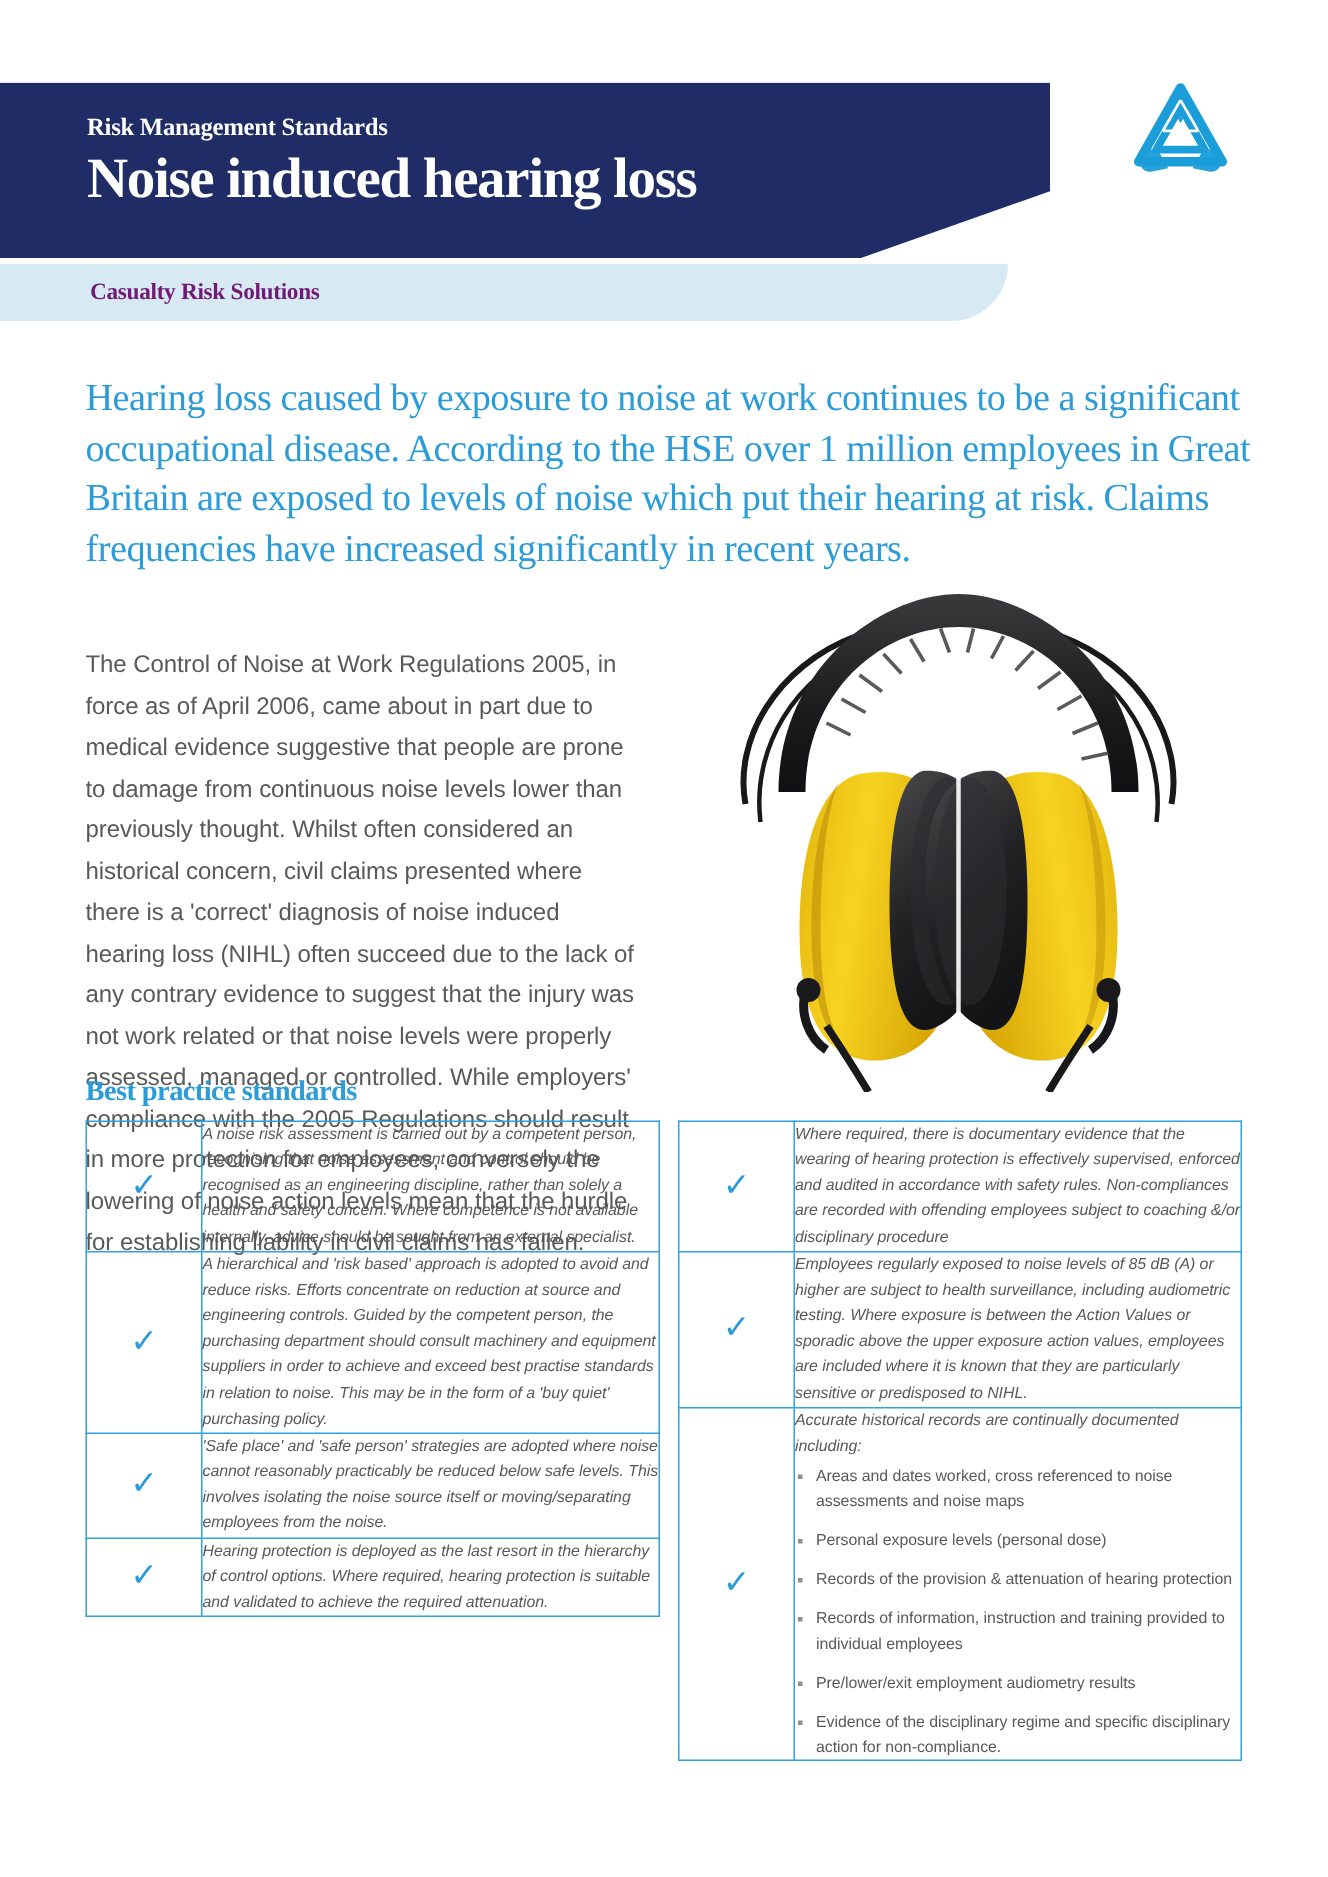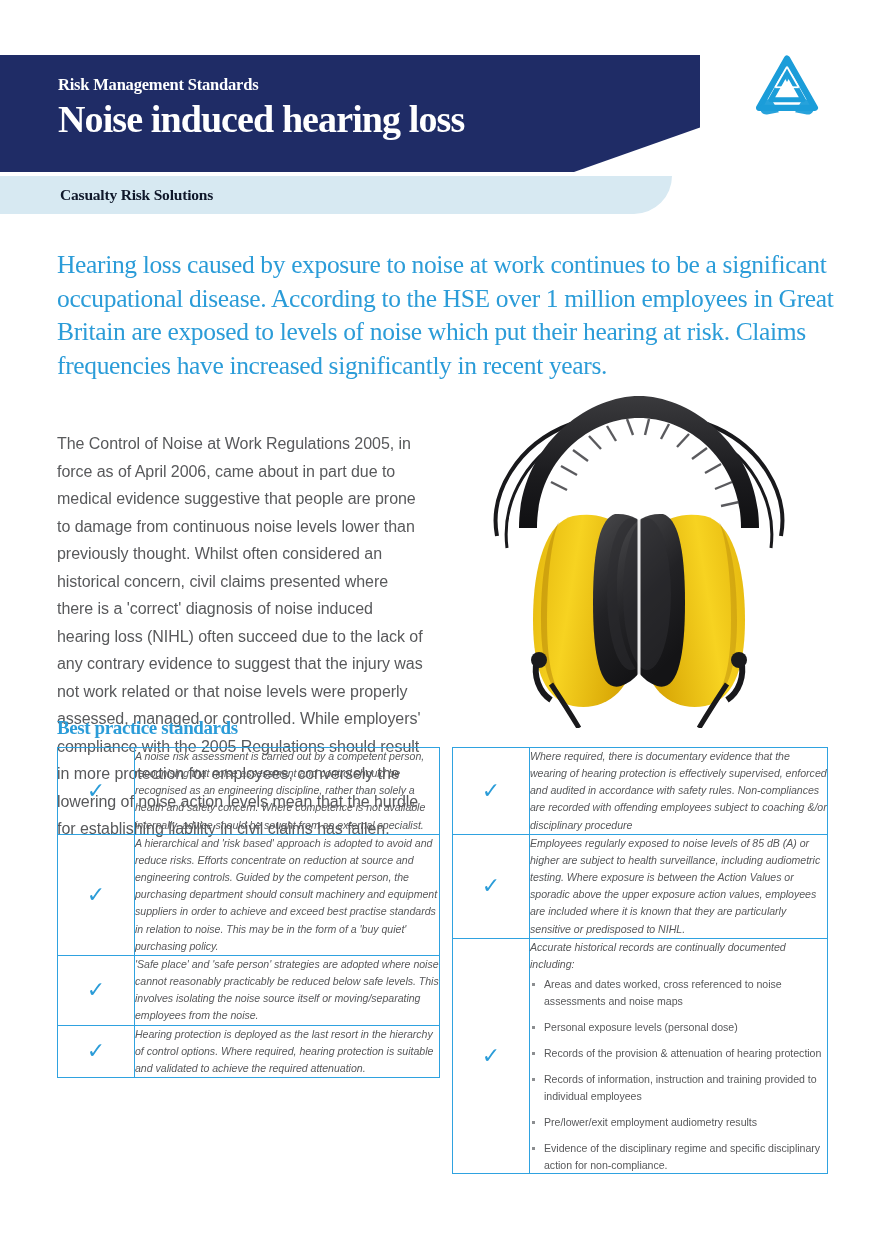--- a/index.html
+++ b/index.html
@@ -62,21 +62,21 @@
     border-bottom-right-radius: 38px;
     z-index: 1;
   }
   #subheader-label {
     position: absolute;
     left: 60px;
     top: 186px;
     font-family: "Liberation Serif", serif;
     font-weight: bold;
     font-size: 15.5px;
-    color: #0f172a;
+    color: #701a75;
     letter-spacing: -0.2px;
     z-index: 3;
   }
 
   
   #qbe-logo {
     position: absolute;
     right: 38px;
     top: 52px;
     width: 120px;

